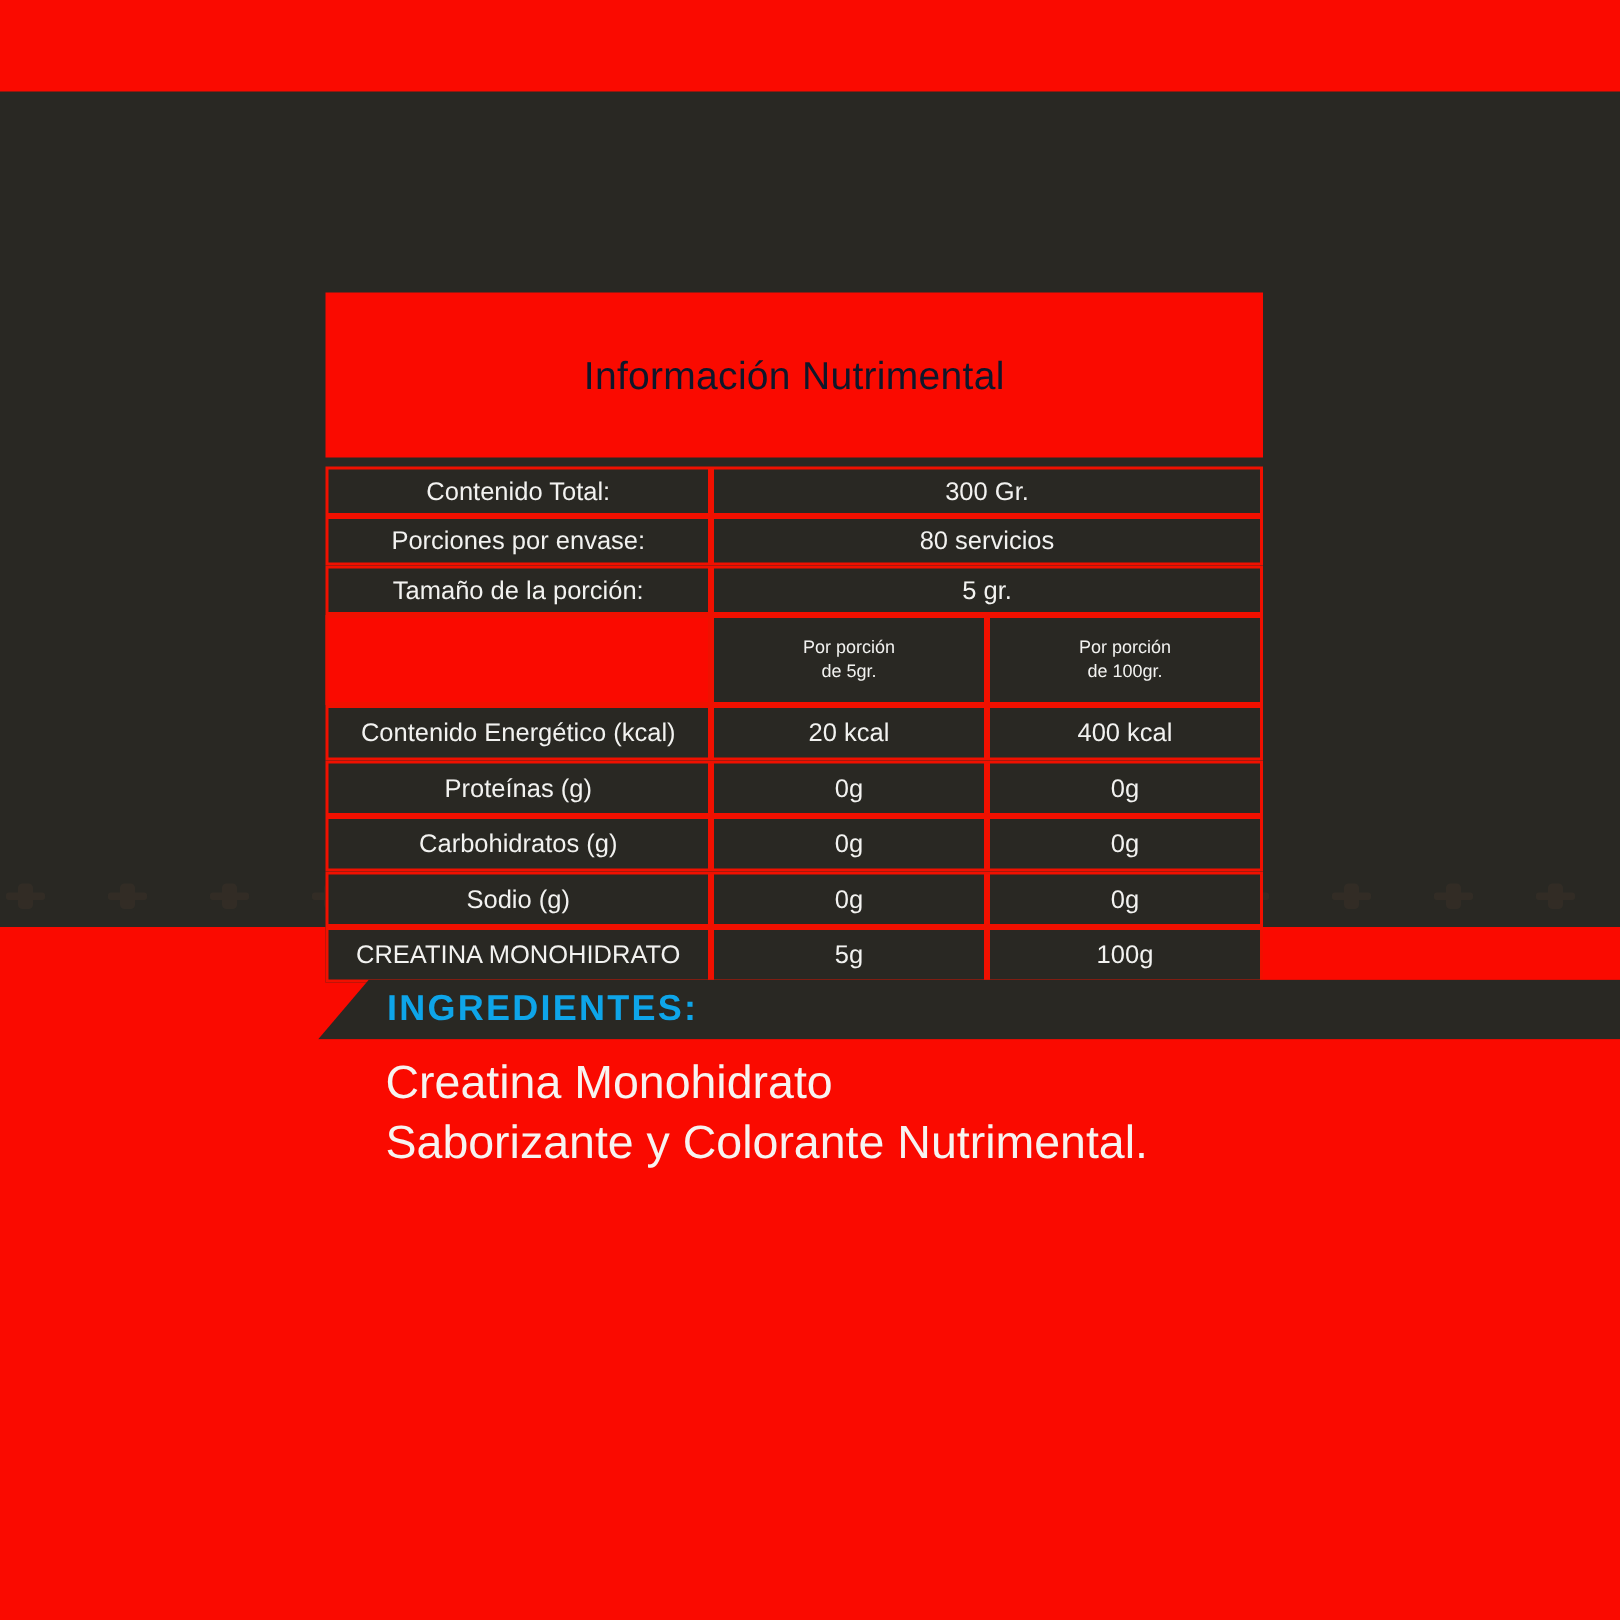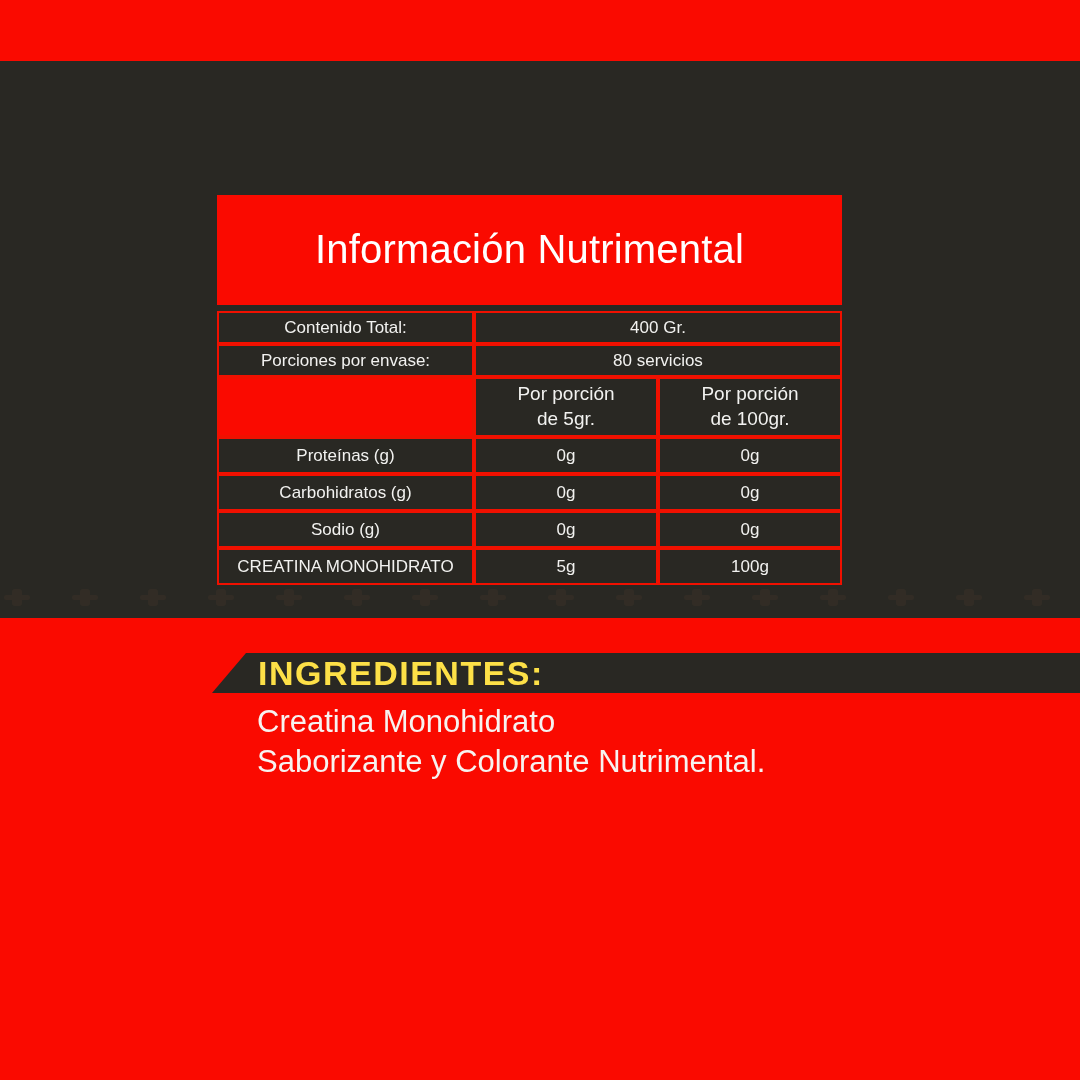--- a/index.html
+++ b/index.html
@@ -81,22 +81,22 @@
   }
   .nf-title {
     color: #ffffff;
     font-size: 42px;
     font-weight: 400;
     line-height: 1.06;
     letter-spacing: 0.2px;
     white-space: nowrap;
   }
   .nf-subtitle {
-    color: #ffffff;
-    font-size: 40px;
+    color: #0f172a;
+    font-size: 26px;
     font-weight: 400;
     line-height: 1.18;
     letter-spacing: 0.2px;
     white-space: nowrap;
   }
 
   
   .nf-table {
     position: absolute;
     left: 217px;
@@ -122,21 +122,21 @@
   td.col-name   { width: 245px; }
   td.col-a      { width: 190px; }
   td.col-b      { width: 190px; }
   td.span-value { }
   td.blank-red {
     background: #fa0a00;
     border-color: #f01000;
   }
   td.hdr-portion {
     height: 50px;
-    font-size: 19px;
+    font-size: 12px;
     line-height: 1.3;
   }
   td.row-tall { height: 27px; }
 </style>
 </head>
 <body>
 
 <div class="top-band"></div>
 <div class="dark-panel"></div>
 
@@ -160,40 +160,49 @@
   </div>
 
 <div class="nf-header">
   <div class="nf-subtitle">Información Nutrimental</div>
 </div>
 
 <table class="nf-table">
   <tbody>
     <tr>
       <td class="col-name">Contenido Total:</td>
-      <td class="span-value" colspan="2">400 Gr.</td>
+      <td class="span-value" colspan="2">300 Gr.</td>
     </tr>
     <tr>
       <td class="col-name">Porciones por envase:</td>
       <td class="span-value" colspan="2">80 servicios</td>
+    </tr>
+    <tr>
+      <td class="col-name">Tamaño de la porción:</td>
+      <td class="span-value" colspan="2">5 gr.</td>
     </tr>
 
     <tr>
       <td class="col-name blank-red hdr-portion"></td>
       <td class="col-a hdr-portion">
         <span>Por porción</span><br>
         <span>de 5gr.</span>
       </td>
       <td class="col-b hdr-portion">
         <span>Por porción</span><br>
         <span>de 100gr.</span>
       </td>
     </tr>
 
     <tr>
+      <td class="col-name row-tall">Contenido Energético (kcal)</td>
+      <td class="col-a row-tall">20 kcal</td>
+      <td class="col-b row-tall">400 kcal</td>
+    </tr>
+    <tr>
       <td class="col-name row-tall">Proteínas (g)</td>
       <td class="col-a row-tall">0g</td>
       <td class="col-b row-tall">0g</td>
     </tr>
     <tr>
       <td class="col-name row-tall">Carbohidratos (g)</td>
       <td class="col-a row-tall">0g</td>
       <td class="col-b row-tall">0g</td>
     </tr>
     <tr>
@@ -203,19 +212,19 @@
     </tr>
     <tr>
       <td class="col-name row-tall">CREATINA MONOHIDRATO</td>
       <td class="col-a row-tall">5g</td>
       <td class="col-b row-tall">100g</td>
     </tr>
   </tbody>
 </table>
 
 <div style="position:absolute;left:212px;top:653px;width:868px;height:40px;background:#292823;clip-path:polygon(34px 0, 868px 0, 868px 40px, 0 40px);">
-  <div style="position:absolute;left:46px;top:0;height:40px;display:flex;align-items:center;color:#fde047;font-size:34px;font-weight:700;letter-spacing:1.5px;font-family:'Liberation Sans',sans-serif;white-space:nowrap;text-align:center;">INGREDIENTES:</div>
+  <div style="position:absolute;left:46px;top:0;height:40px;display:flex;align-items:center;color:#0ea5e9;font-size:24px;font-weight:700;letter-spacing:1.5px;font-family:'Liberation Sans',sans-serif;white-space:nowrap;text-align:center;">INGREDIENTES:</div>
 </div>
 
 <div style="position:absolute;left:257px;top:702px;width:800px;">
   <div style="color:#f7f3f0;font-size:31px;font-weight:400;line-height:1.28;white-space:nowrap;">Creatina Monohidrato</div>
   <div style="color:#f7f3f0;font-size:31px;font-weight:400;line-height:1.28;white-space:nowrap;">Saborizante y Colorante Nutrimental.</div>
 </div>
 
 </body></html>

